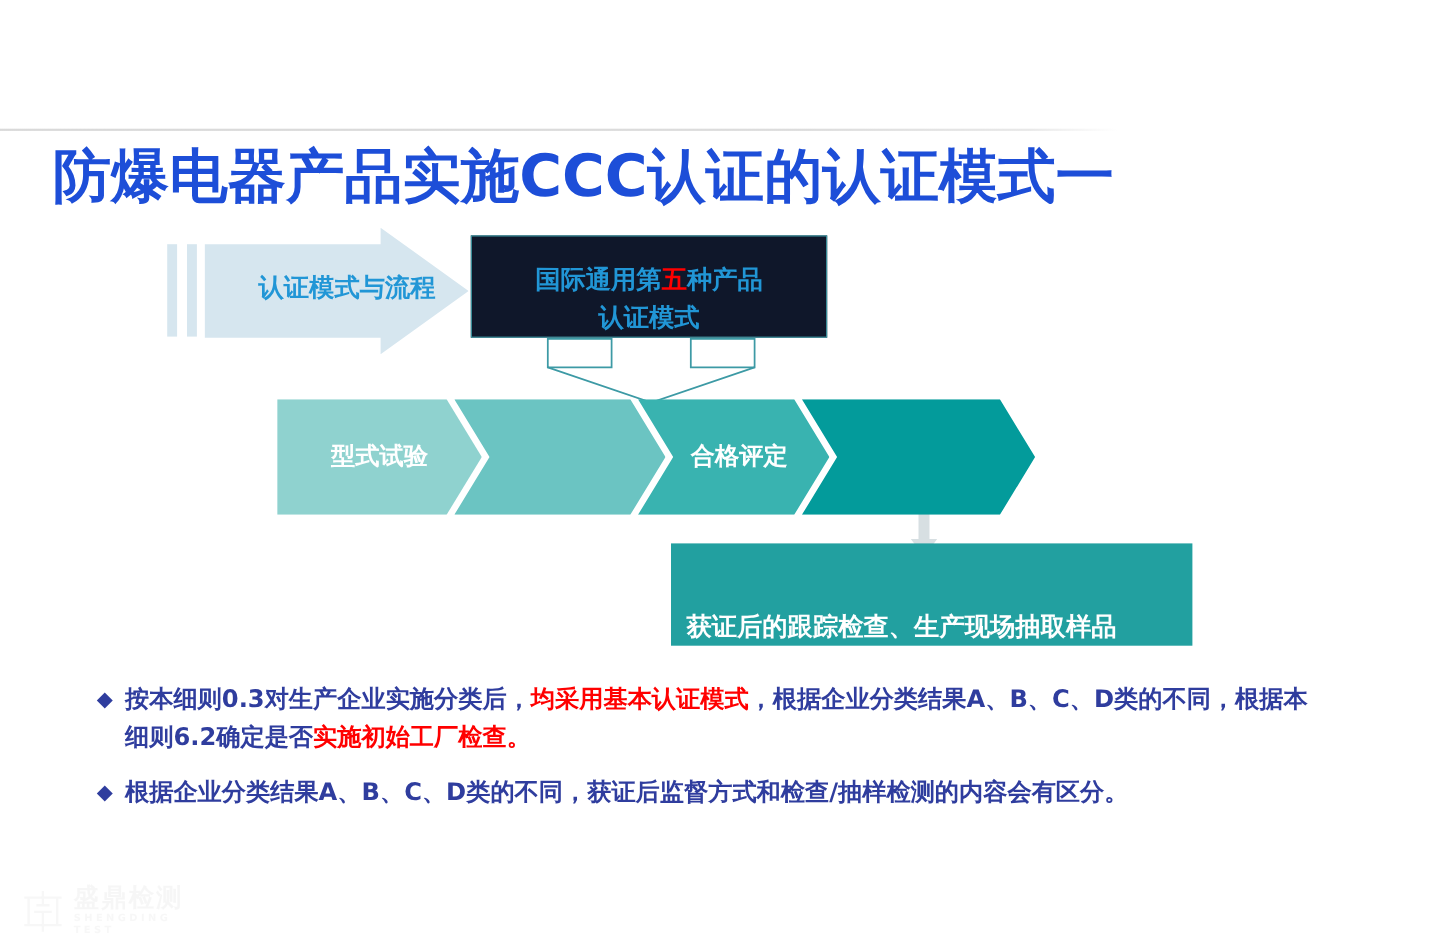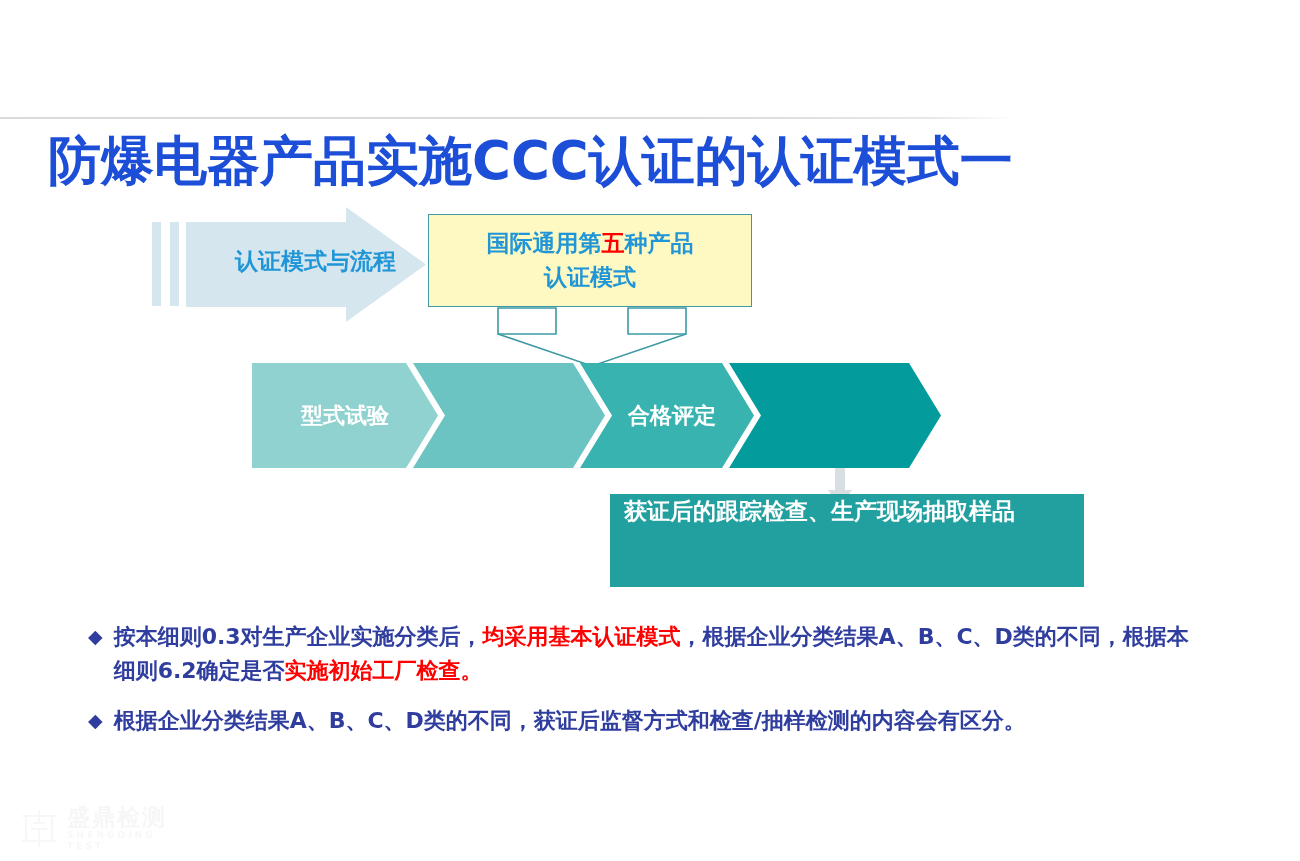--- a/index.html
+++ b/index.html
@@ -77,24 +77,24 @@
   }
 
   
   #mode-box {
     position: absolute;
     left: 428px;
     top: 214px;
     width: 324px;
     height: 93px;
     box-sizing: border-box;
-    background: #fef9c3;
+    background: #0f172a;
     border: 1px solid #3d9aa5;
     display: flex;
-    align-items: center;
+    align-items: flex-end;
     justify-content: center;
   }
   #mode-box-text {
     font-size: 23px;
     font-weight: bold;
     color: #2196d6;
     text-align: center;
     line-height: 1.45;
     padding: 0 10px;
   }
@@ -149,21 +149,21 @@
 
   
   #info-box {
     position: absolute;
     left: 610px;
     top: 494px;
     width: 474px;
     height: 93px;
     background: #22a0a0;
     display: flex;
-    align-items: flex-start;
+    align-items: flex-end;
   }
   #info-box-text {
     color: #ffffff;
     font-size: 23px;
     font-weight: bold;
     line-height: 1.5;
     padding: 0 14px;
   }
 
   

